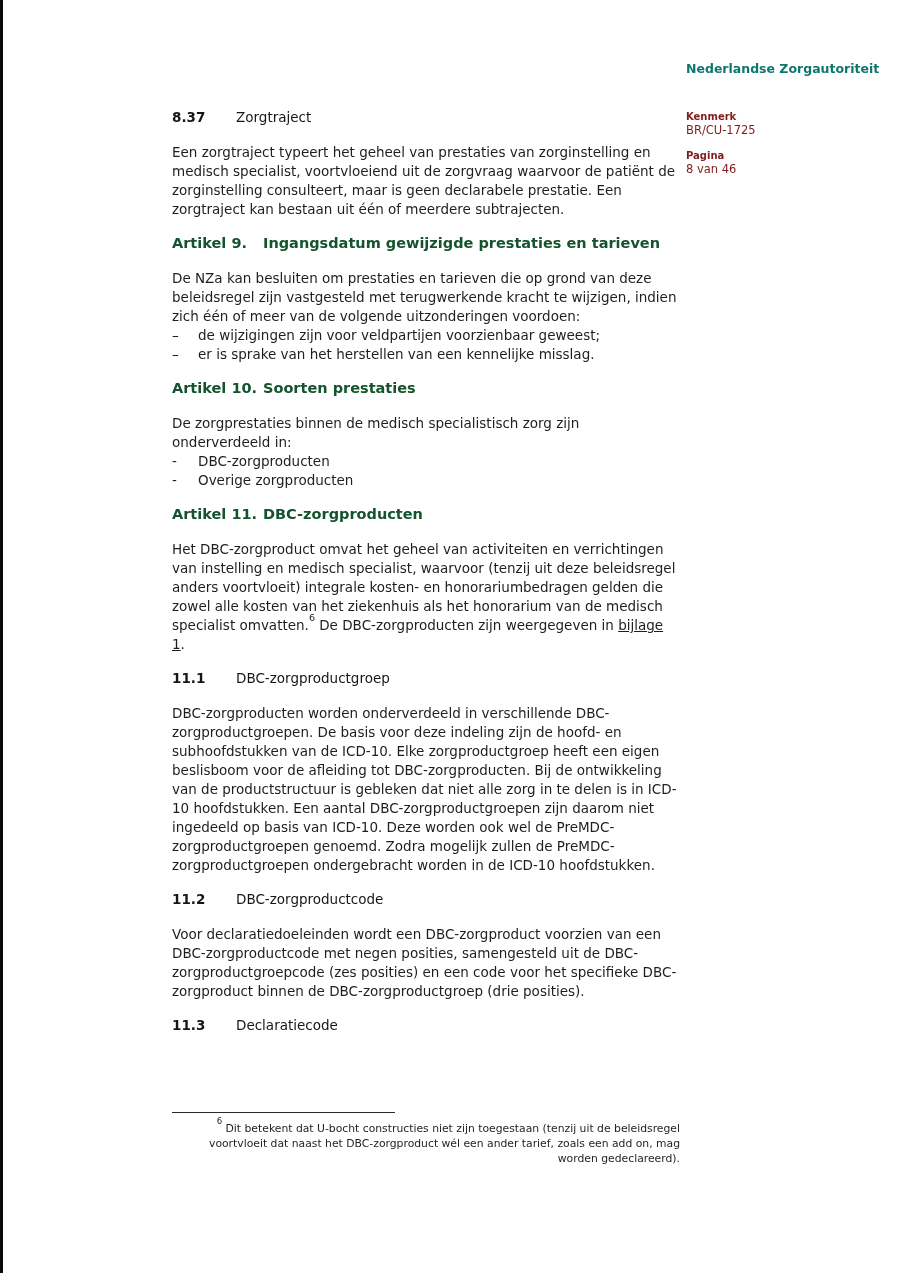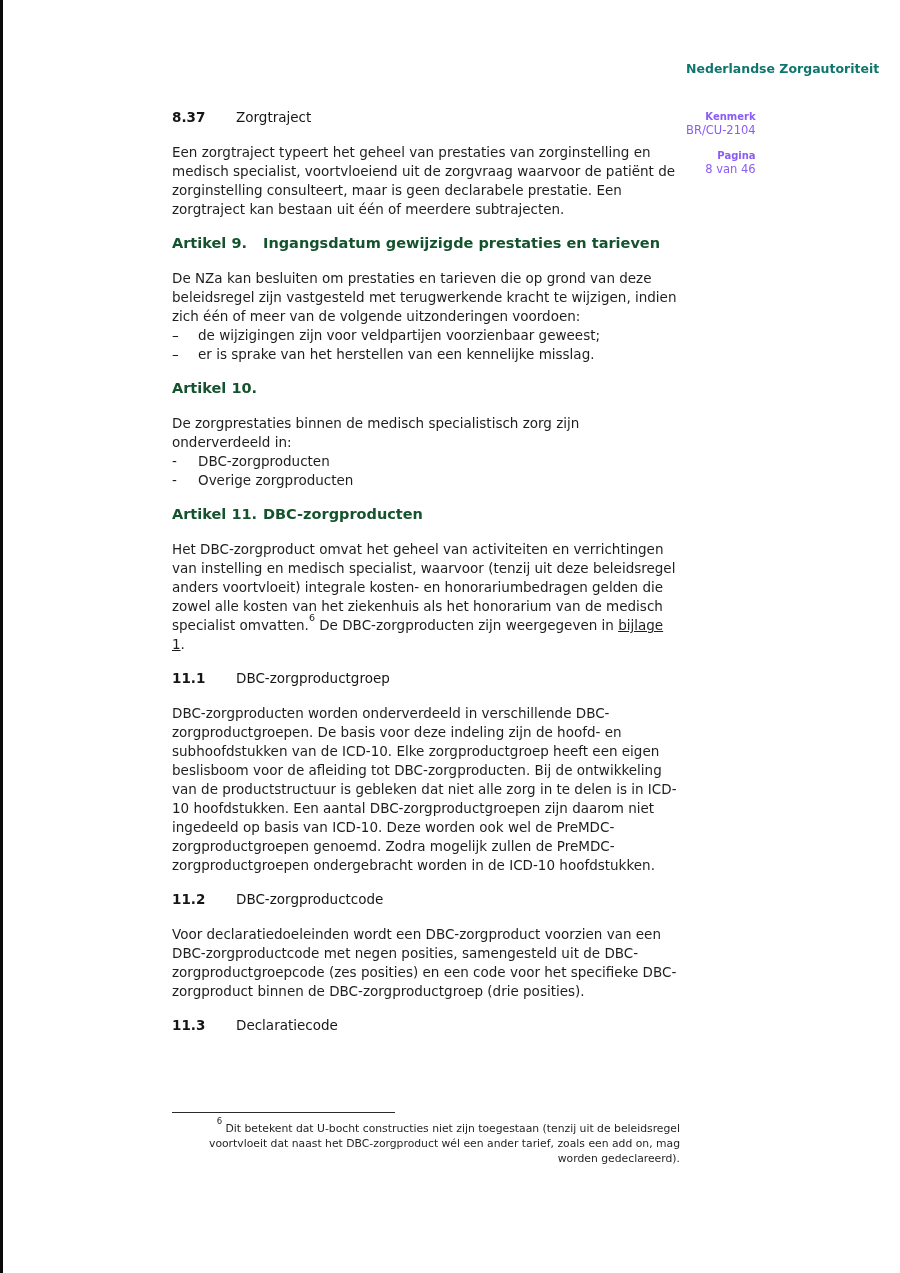--- a/index.html
+++ b/index.html
@@ -6,21 +6,21 @@
   body{
     width:900px;height:1273px;background:#ffffff;position:relative;
     font-family:"DejaVu Sans", sans-serif;
     -webkit-font-smoothing:antialiased;
   }
   .page{position:absolute;left:0;top:0;width:900px;height:1273px;background:#ffffff;overflow:hidden;}
   .left-edge{position:absolute;left:0;top:0;width:3px;height:1273px;background:#0a0a0a;}
 
   
   .org{position:absolute;left:686px;top:61px;font-size:12.5px;font-weight:bold;color:#0f766e;letter-spacing:0;}
-  .meta{position:absolute;left:686px;top:110px;color:#8b5cf6;text-align:right;}
+  .meta{position:absolute;left:686px;top:110px;color:#7f1d1d;}
   .meta-label{font-size:10px;font-weight:bold;line-height:13px;}
   .meta-value{font-size:11.5px;line-height:14px;}
   .meta-group + .meta-group{margin-top:12px;}
 
   
   .content{position:absolute;left:172px;top:108px;width:508px;font-size:13.5px;line-height:19px;color:#1e1e1e;}
   .content p{margin:16px 0 0 0;}
   .h1{display:flex;font-weight:bold;font-size:14.5px;line-height:19px;margin-top:15px;color:#14532d;}
   .h1 .num{width:91px;flex:none;}
   .h1 .t{flex:1;}
@@ -45,21 +45,21 @@
 <body>
 
 <div class="page">
   <div class="left-edge"></div>
 
   <div class="org">Nederlandse Zorgautoriteit</div>
 
   <div class="meta">
     <div class="meta-group">
       <div class="meta-label">Kenmerk</div>
-      <div class="meta-value">BR/CU-2104</div>
+      <div class="meta-value">BR/CU-1725</div>
     </div>
     <div class="meta-group">
       <div class="meta-label">Pagina</div>
       <div class="meta-value">8 van 46</div>
     </div>
   </div>
 
   <div class="content">
 
     <div class="h2 first">
@@ -79,20 +79,21 @@
         <span class="litext">de wijzigingen zijn voor veldpartijen voorzienbaar geweest;</span>
       </div>
       <div class="li">
         <span class="marker">–</span>
         <span class="litext">er is sprake van het herstellen van een kennelijke misslag.</span>
       </div>
     </div>
 
     <div class="h1">
       <span class="num">Artikel 10.</span>
+      <span class="t">Soorten prestaties</span>
     </div>
     <p>De zorgprestaties binnen de medisch specialistisch zorg zijn onderverdeeld in:</p>
     <div class="list">
       <div class="li">
         <span class="marker">-</span>
         <span class="litext">DBC-zorgproducten</span>
       </div>
       <div class="li">
         <span class="marker">-</span>
         <span class="litext">Overige zorgproducten</span>

